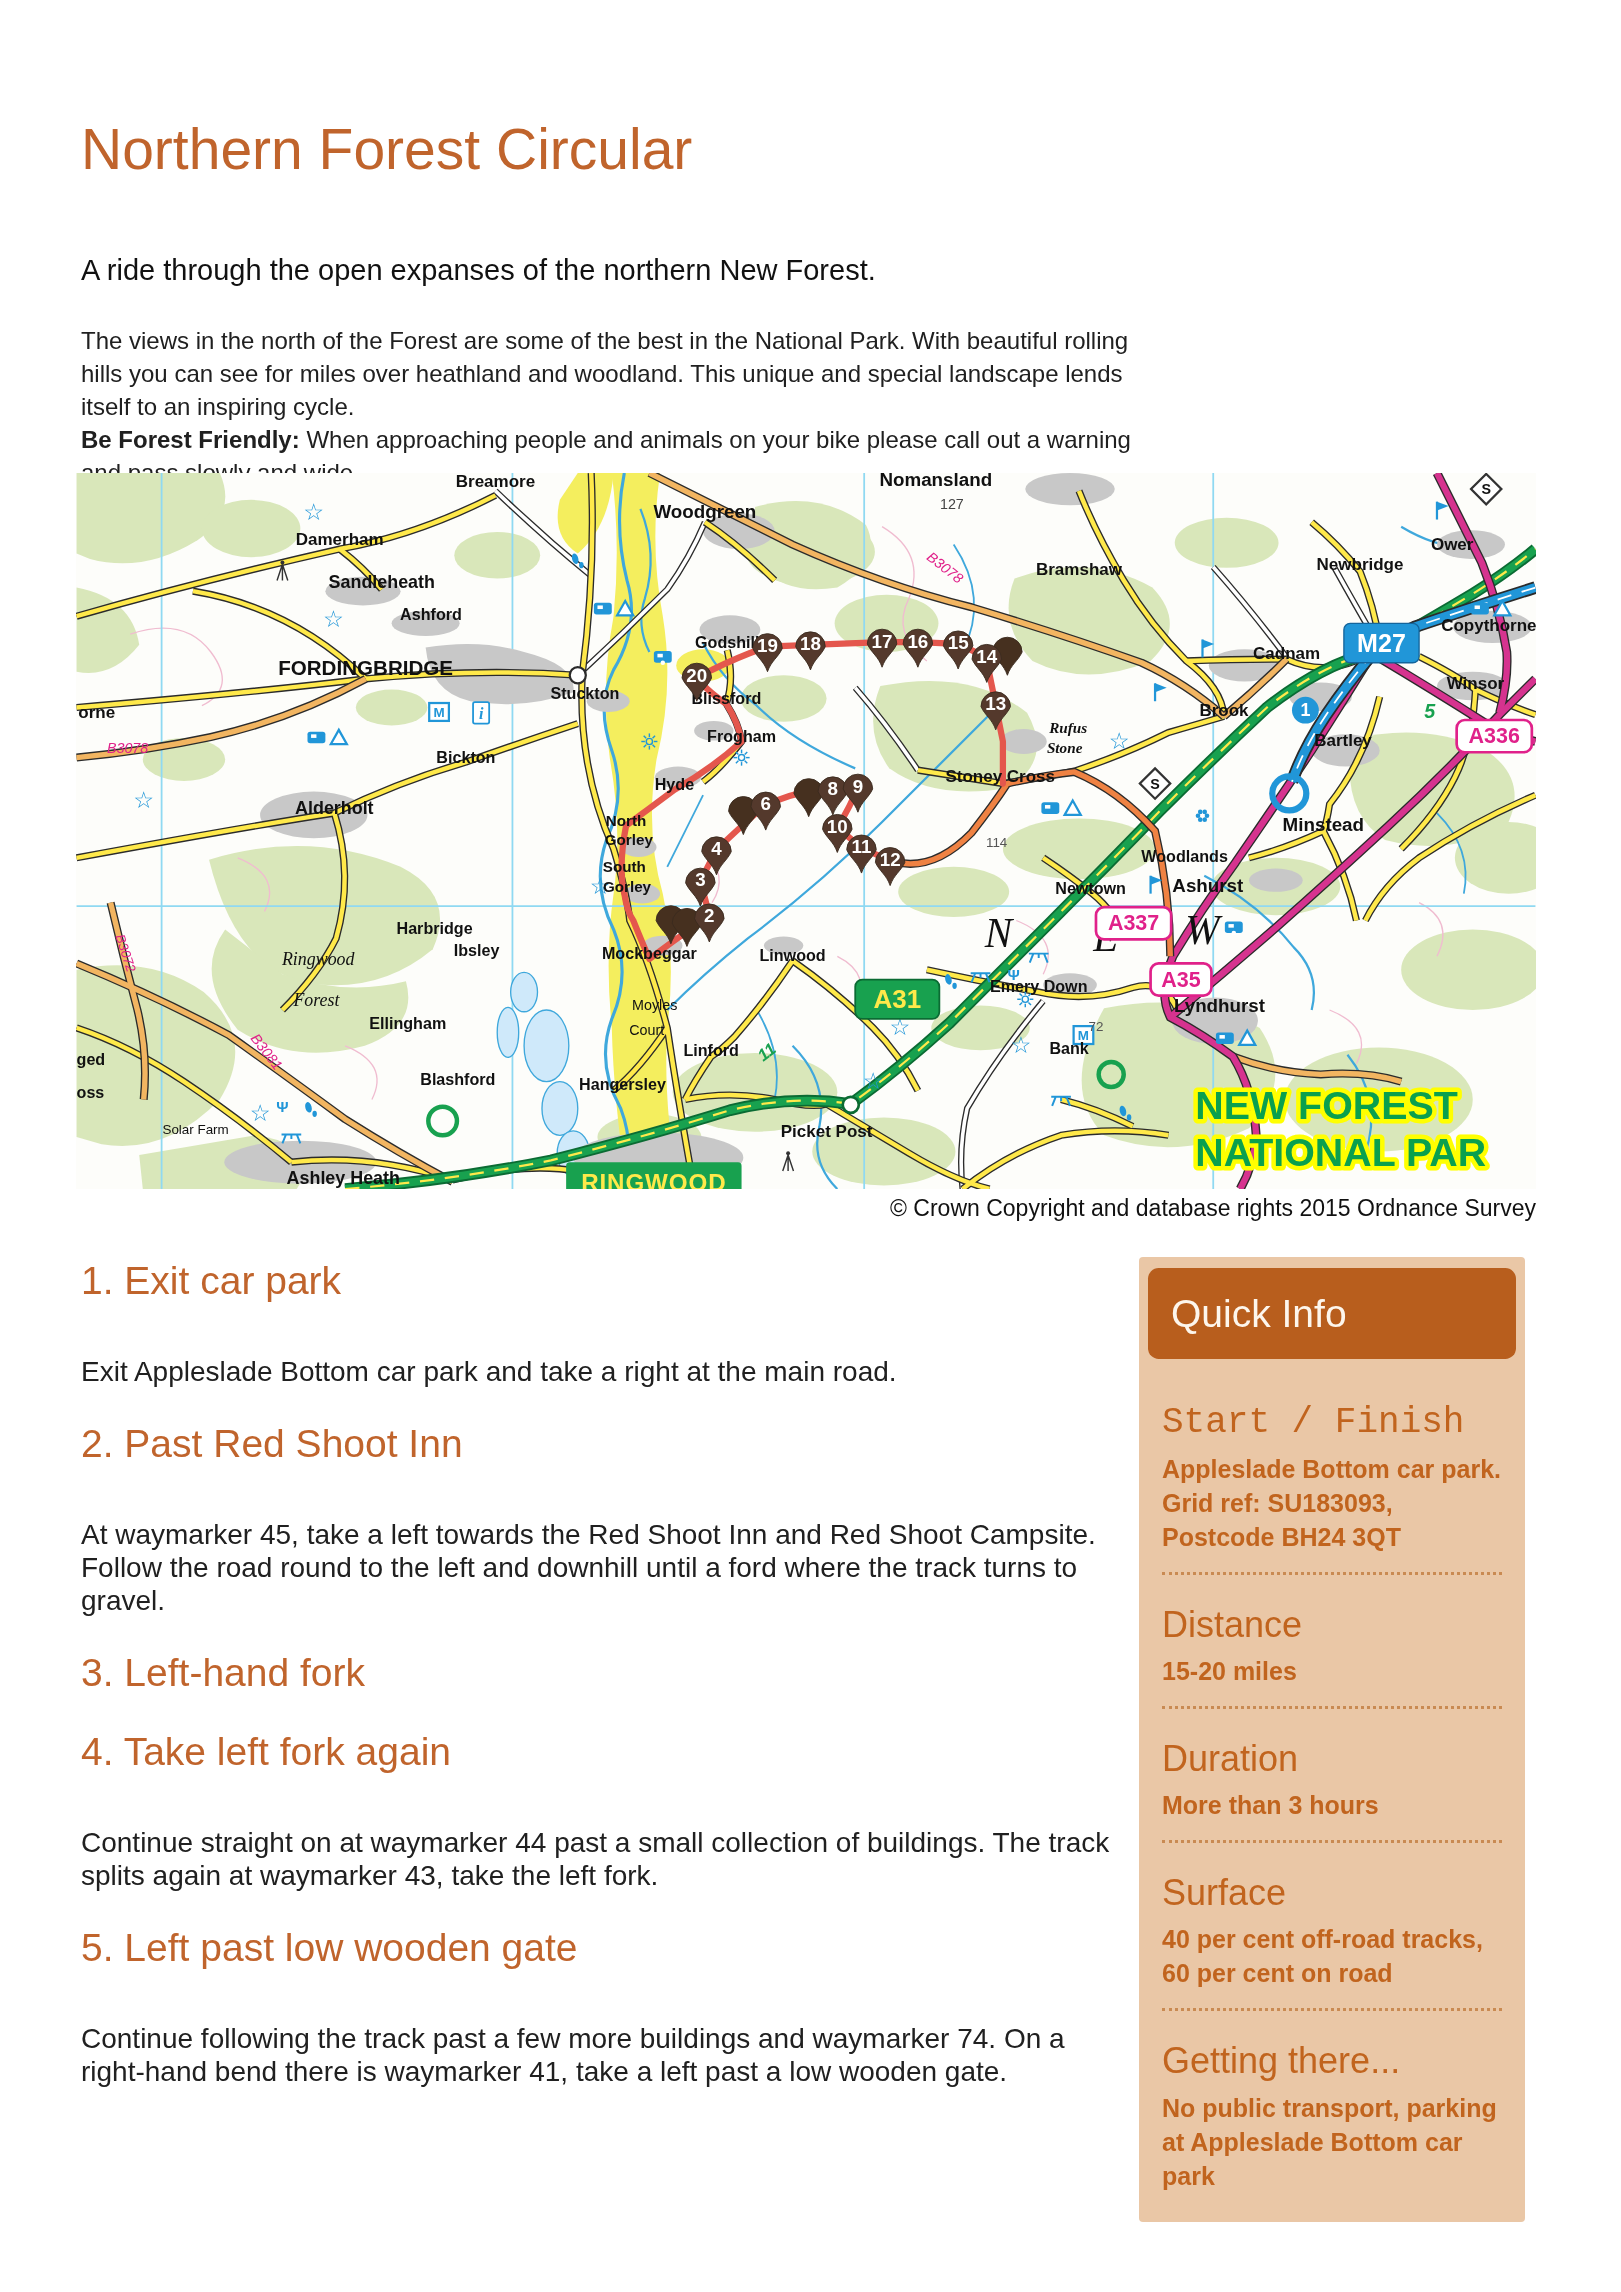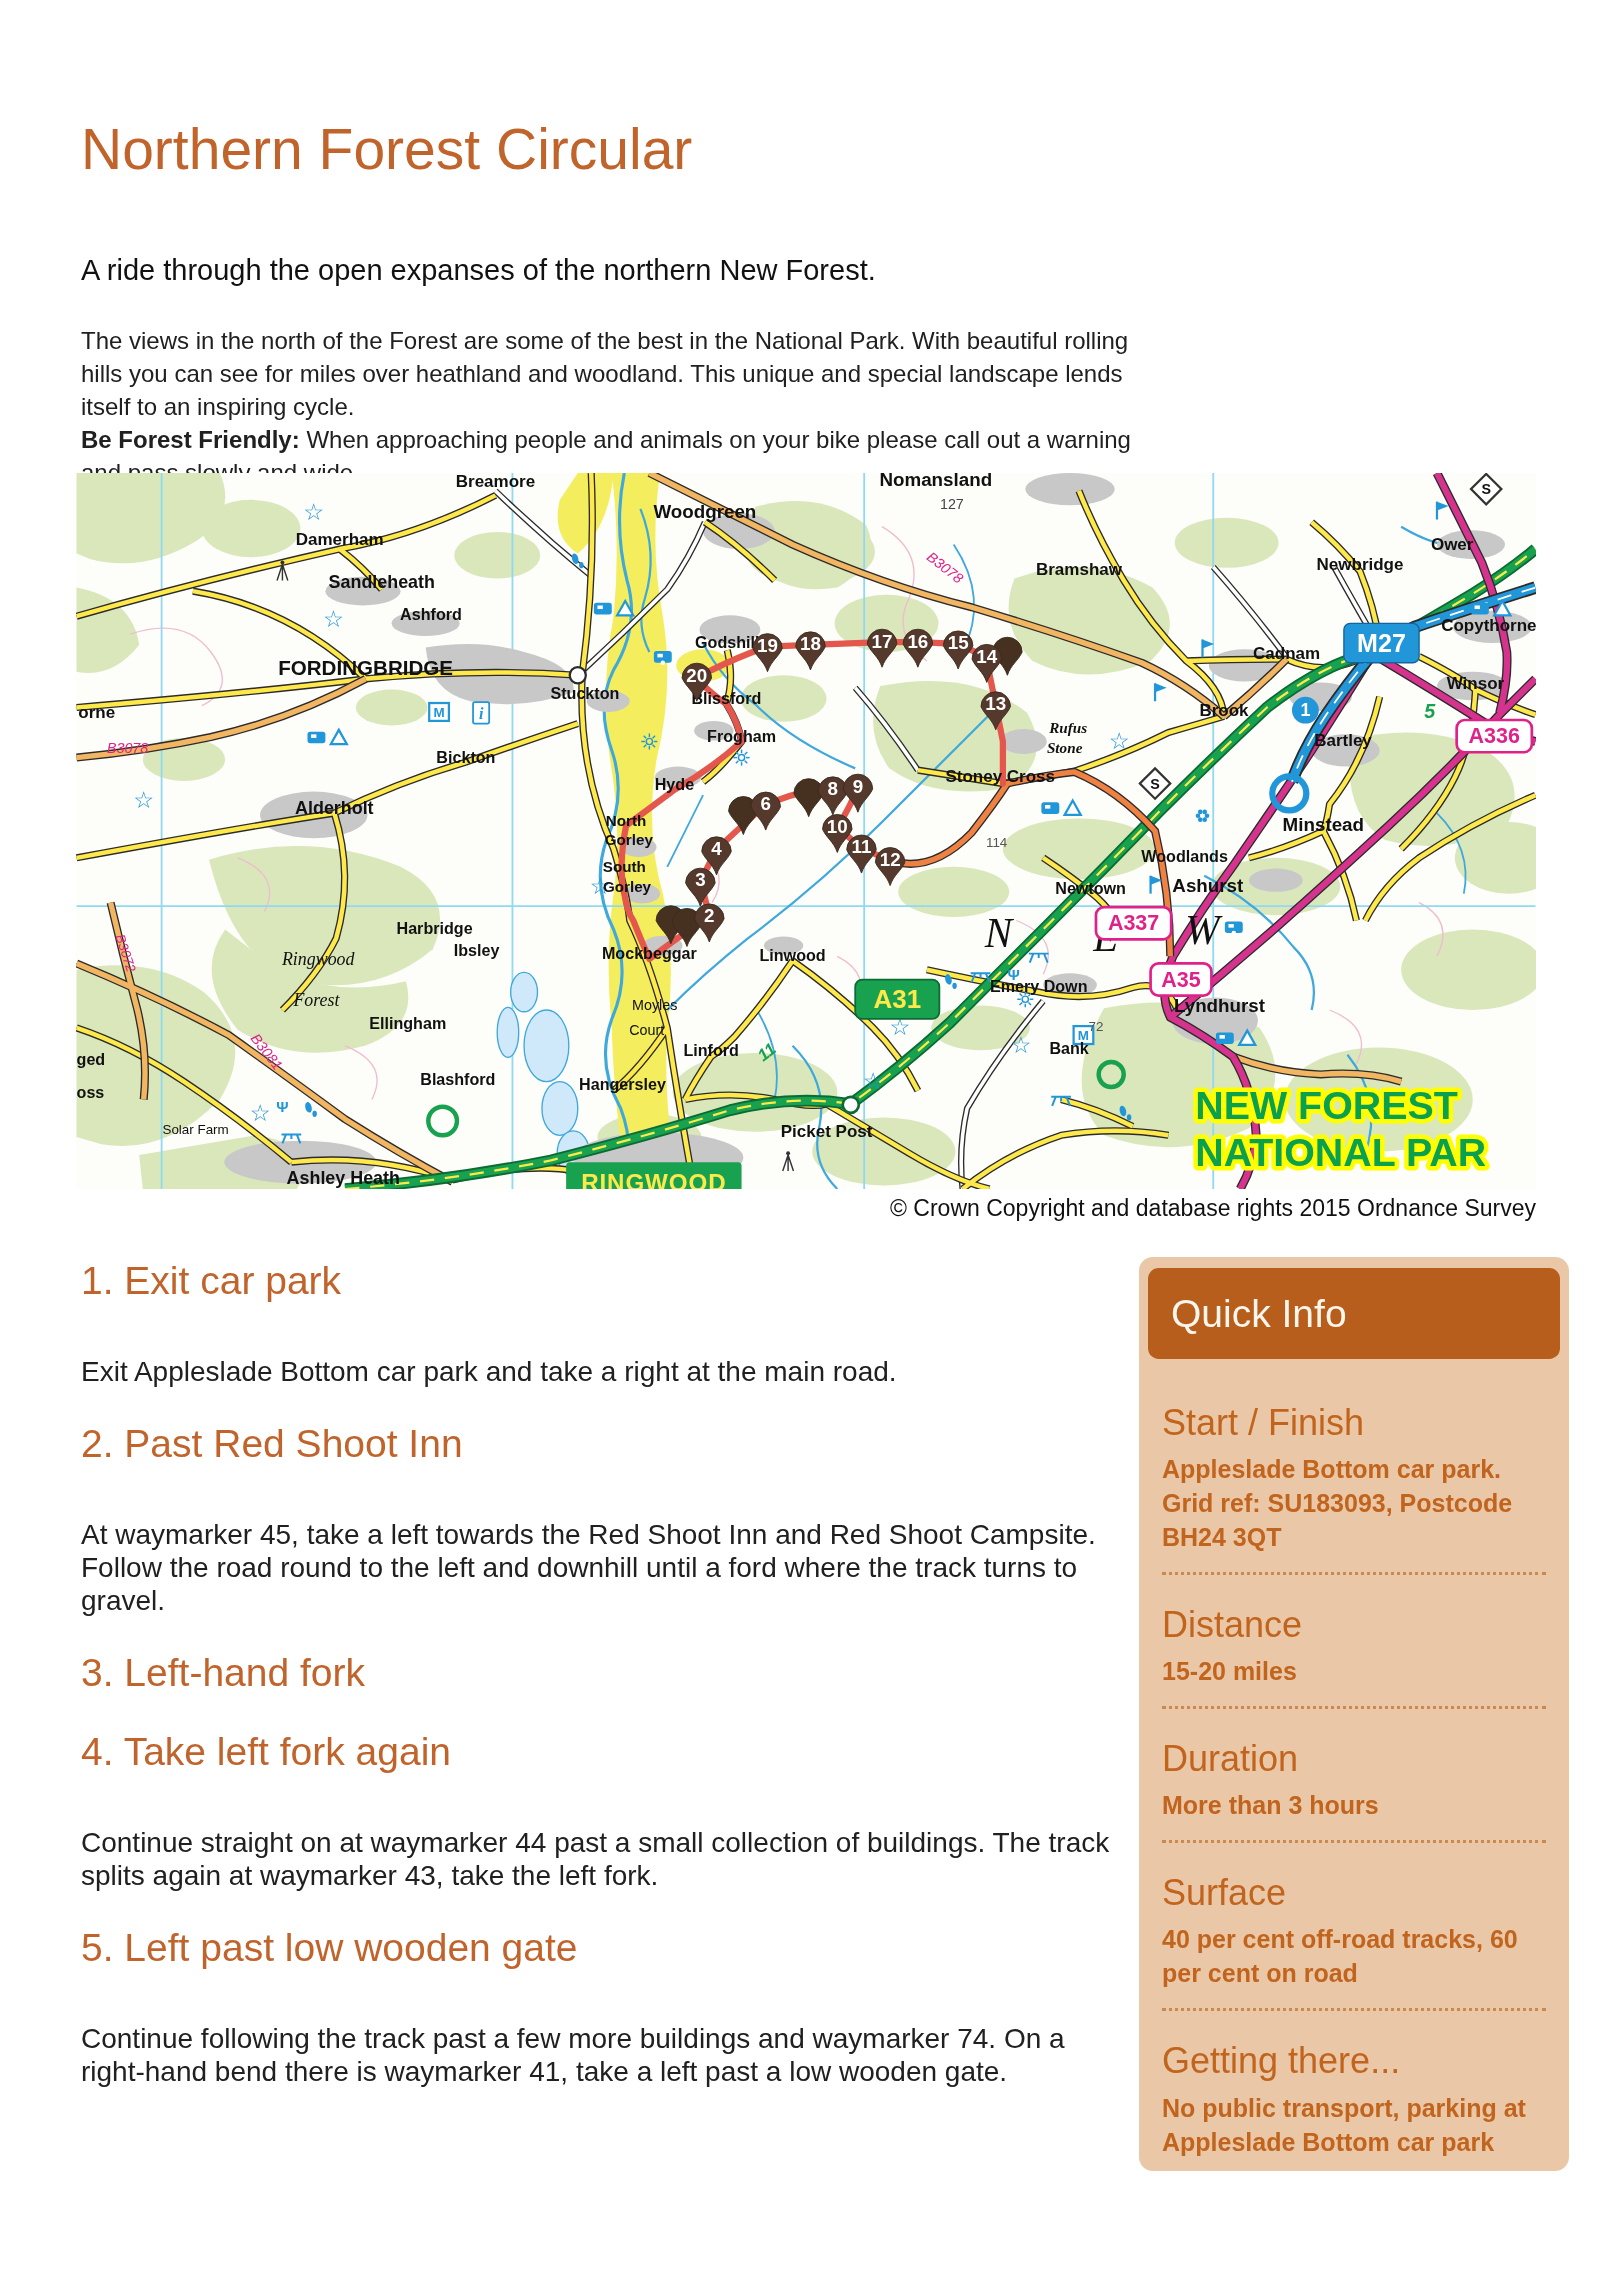--- a/index.html
+++ b/index.html
@@ -10,26 +10,26 @@
   #subtitle{left:81px;top:254px;font-size:29px;color:#111;}
   #intro{left:81px;top:324px;width:1061px;font-size:24px;line-height:33px;color:#202020;}
   #lead{left:81px;top:423px;width:1061px;font-size:24px;line-height:33px;color:#202020;}
   #lead b{font-weight:700;margin-top:35px;}
   #map-wrap{left:76px;top:473px;width:1460px;height:716px;overflow:hidden;background:#fdfdfa;}
   #map-copyright{left:76px;top:1195px;width:1460px;text-align:right;font-size:23px;color:#111;}
   #steps{left:81px;top:1257px;width:1034px;}
   #steps h2{font-size:39px;font-weight:400;color:#c0642c;line-height:47px;margin:32px 0 0 0;}
   #steps .step:first-child h2{margin-top:0;}
   #steps p{font-size:28px;line-height:33px;margin:51px 0 0 0;color:#202020;}
-  #quick-info{left:1139px;top:1257px;width:430px;background:#eac7a6;border-radius:14px;padding-bottom:12px;}
+  #quick-info{left:1139px;top:1257px;width:386px;background:#eac7a6;border-radius:4px;padding-bottom:29px;}
   #qi-header{margin:10.7px 9px 0 9px;height:91px;background:#b85e1d;border-radius:10.7px;
              color:#fdf6ec;font-size:39px;line-height:91px;padding-left:23px;}
   #qi-sections{padding:0 23px;}
   #qi-sections h3{font-size:36px;font-weight:400;color:#c1641e;margin:27px 0 0 0;line-height:45px;}
-  #qi-sections h3.first{margin-top:41px;}
+  #qi-sections h3.first{margin-top:41px;font-family:Liberation Mono, monospace;}
   #qi-sections p{font-size:25px;font-weight:700;line-height:34px;color:#c1641e;margin:7.2px 0 0 0;}
   #qi-sections .sep{border-top:3.6px dotted #c98a52;margin:18px 0 0 0;height:0;}
   svg text{font-family:"Liberation Sans", sans-serif;}
   svg text.serif{font-family:"Liberation Serif", serif;}
 </style>
 </head>
 <body>
 
 <h1 class="abs" id="page-title" style="margin:0;">Northern Forest Circular</h1>
 <div class="abs" id="subtitle">A ride through the open expanses of the northern New Forest.</div>

